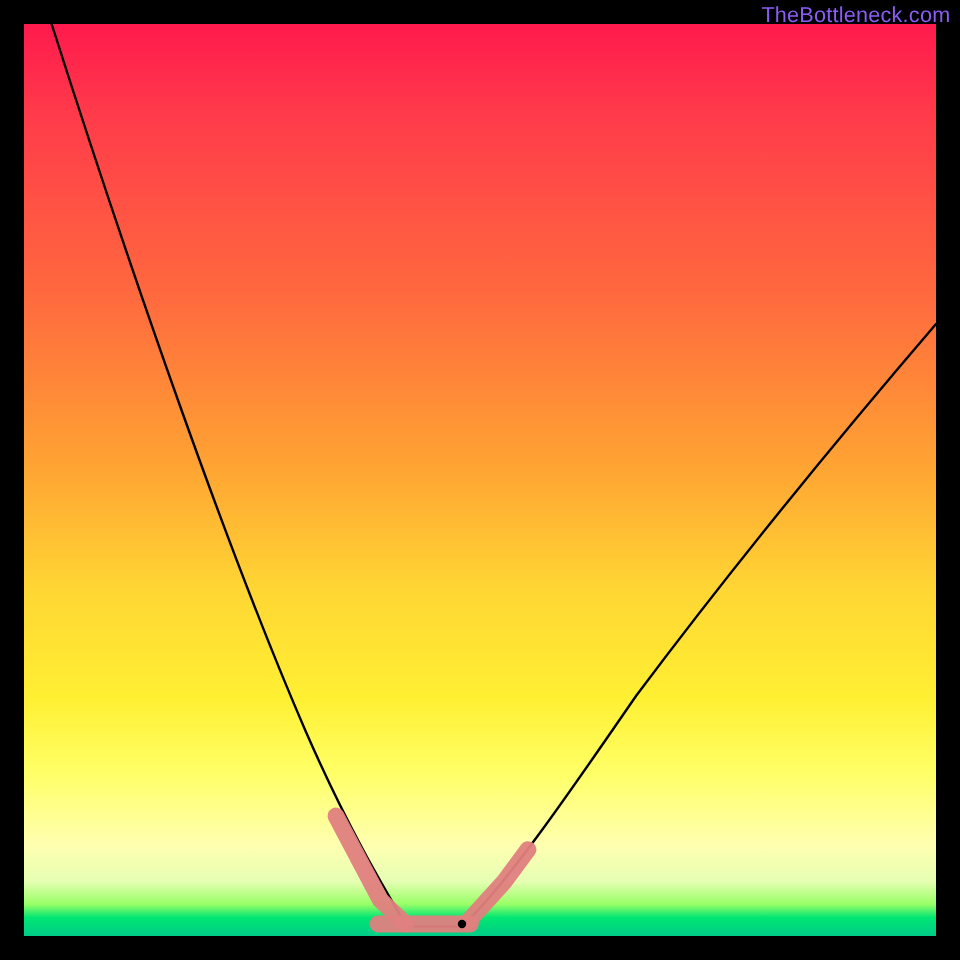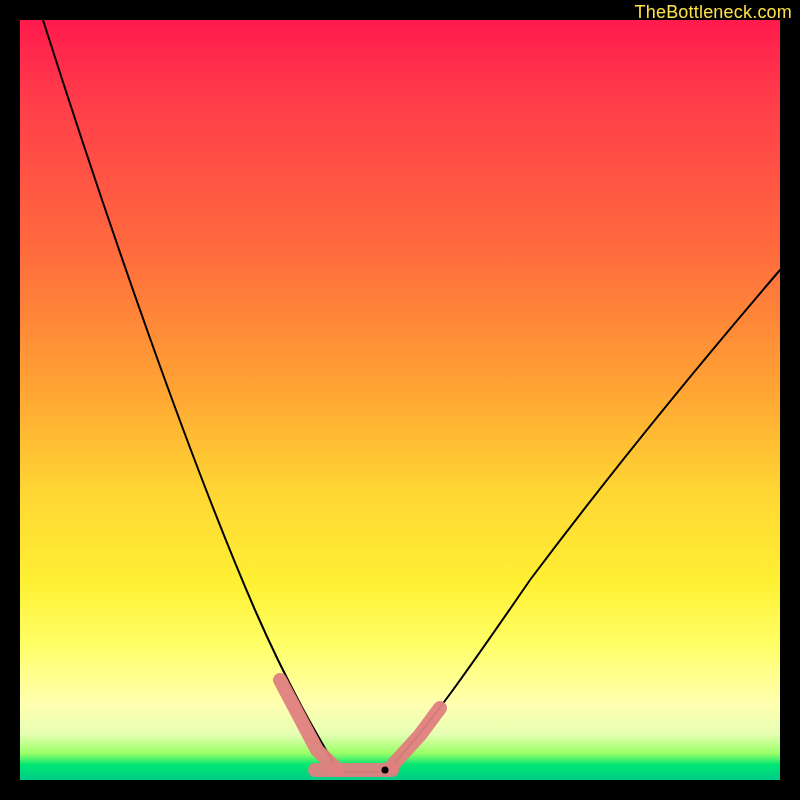--- a/index.html
+++ b/index.html
@@ -39,21 +39,21 @@
       #e6ffb3 94%,
       #99ff66 96.5%,
       #00e673 98%,
       #00cc88 100%
     );
   }
   .watermark {
     position: absolute;
     top: 2px;
     right: 8px;
-    color: #fde047;
+    color: #8b5cf6;
     font-size: 18px;
     letter-spacing: 0.2px;
     font-weight: 400;
     user-select: none;
   }
   svg.curves {
     position: absolute;
     left: 0;
     top: 0;
     width: 760px;

